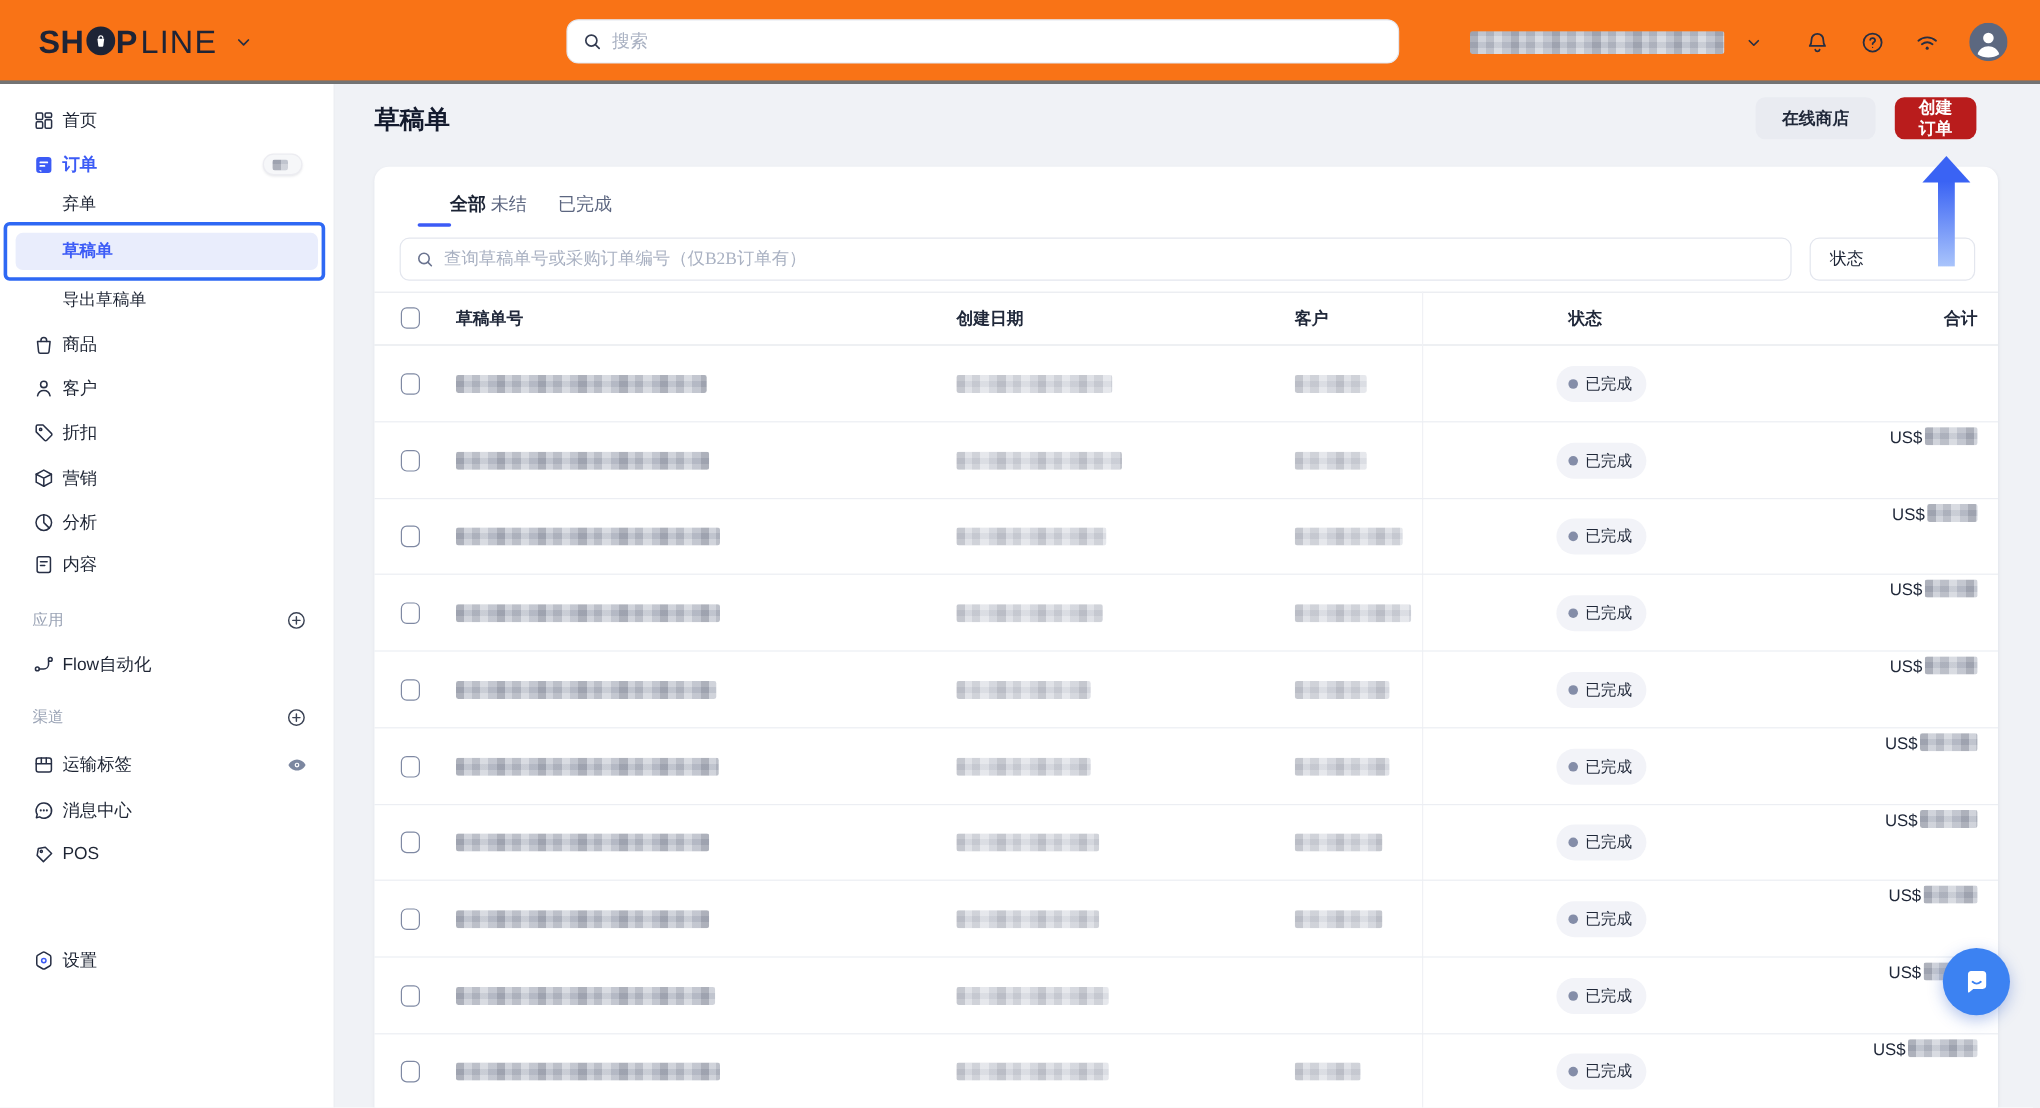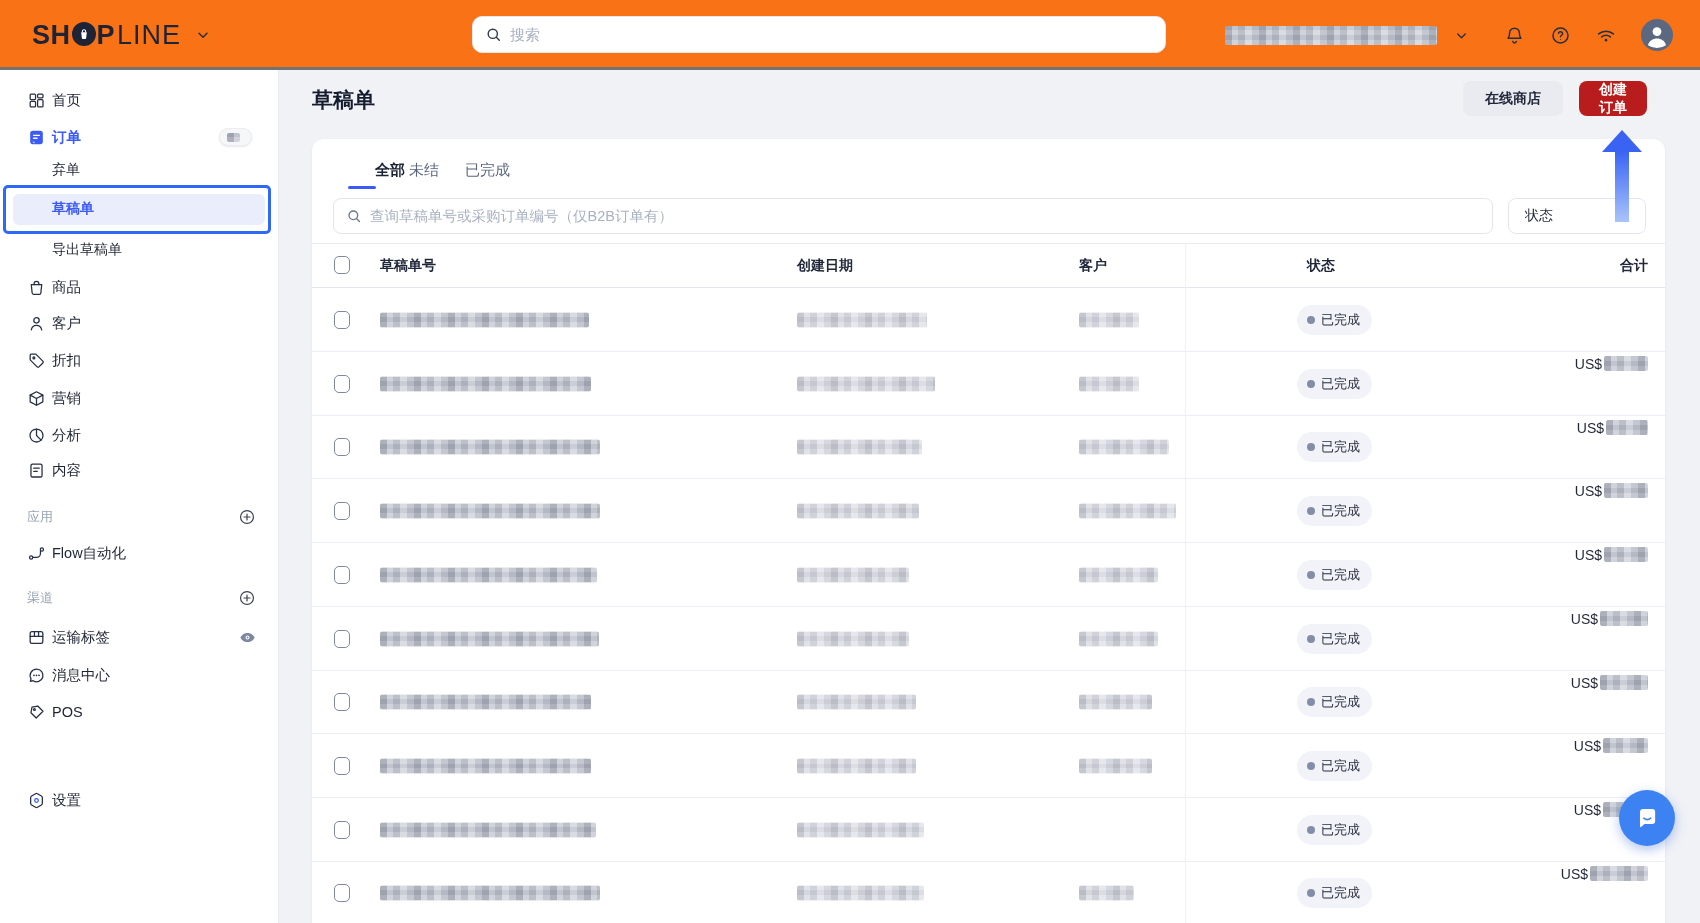--- a/index.html
+++ b/index.html
@@ -47,21 +47,21 @@
   .page-title { position:absolute; left:312px; top:86px; font-size:21px; font-weight:700; color:#141b2e; }
   .btn { position:absolute; top:81px; height:35px; border:none; border-radius:8px; font-size:14px; font-weight:600; font-family:inherit; cursor:pointer; display:inline-flex; align-items:center; justify-content:center; padding:0 16px; }
   .btn.ghost { left:1463px; width:100px; background:#e9ebf1; color:#1f2738; }
   .btn.primary { left:1579px; width:68px; background:#b91c1c; color:#fff;padding-left:16px; }
 
   
   .card { position:absolute; left:312px; top:139px; width:1353px; height:792px; background:#fff; border-radius:12px 12px 0 0; box-shadow:0 1px 3px rgba(25,35,65,.06); z-index:5; }
   .tab { position:absolute; top:22px; font-size:15px; color:#5c6680; cursor:pointer; white-space:nowrap; }
   .tab.on { color:#1a2233; font-weight:700; }
   .tab-underline { position:absolute; top:47px; height:3px; width:28px; background:#3c5bf6; border-radius:2px; }
-  .filter-input { position:absolute; left:21px; top:59px; width:1160px; height:36px; border:1px solid #e3e6ee; border-radius:8px; display:flex; align-items:center; padding:0 12px; gap:8px; background:#fff; }
+  .filter-input { position:absolute; left:21px; top:59px; width:1160px; height:36px; border:1px solid #e3e6ee; border-radius:8px; display:flex; align-items:center; padding:0 12px; gap:8px; background:#fff;font-family:Liberation Serif, serif; }
   .filter-input input { border:none; outline:none; flex:1; font-size:14.5px; background:transparent; color:#1f2738; font-family:inherit; }
   .filter-input input::placeholder { color:#a9b1c2; }
   .status-select { position:absolute; left:1196px; top:59px; width:138px; height:36px; border:1px solid #e3e6ee; border-radius:8px; display:flex; align-items:center; padding:0 16px; font-size:14px; color:#1f2738; cursor:pointer; background:#fff; }
   .sep { position:absolute; left:0; top:104px; width:100%; height:1px; background:#e8eaef; }
   .thead { position:absolute; left:0; top:104px; width:100%; height:45px; border-bottom:1px solid #e3e6ec; }
   .th { position:absolute; top:14px; font-size:14px; font-weight:700; color:#20283a; white-space:nowrap; }
   .col-divider { position:absolute; left:873px; top:104px; bottom:0; width:1px; background:#f0f1f5; }
   .rows { position:absolute; left:0; top:149px; width:100%; bottom:0; }
   .trow { position:absolute; left:0; width:100%; height:64px; border-bottom:1px solid #eceef3; cursor:pointer; }
   .cb { position:absolute; left:22px; top:50%; transform:translateY(-50%); width:16px; height:18px; border:1.5px solid #7f89a3; border-radius:5px; background:#fff; cursor:pointer; }

